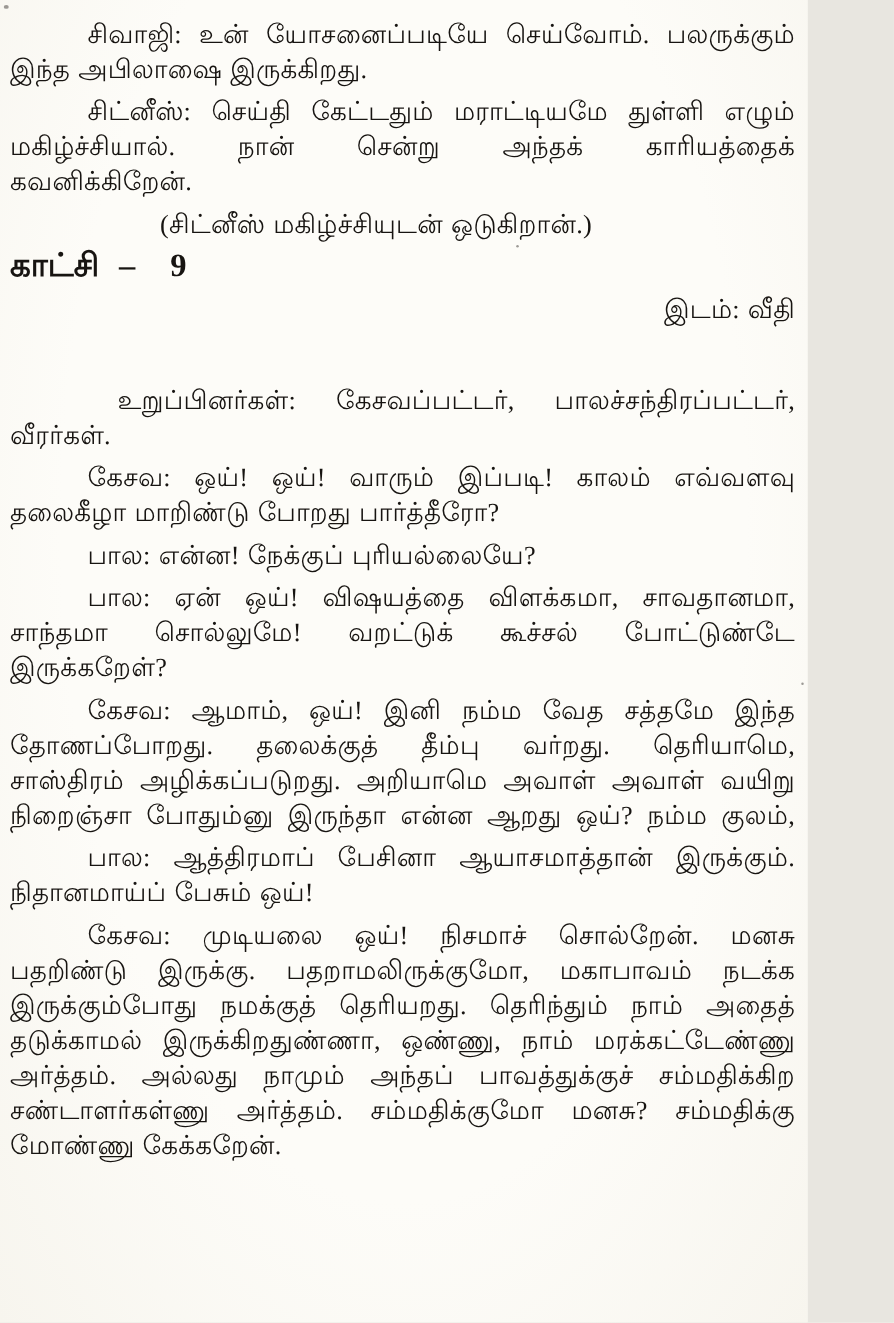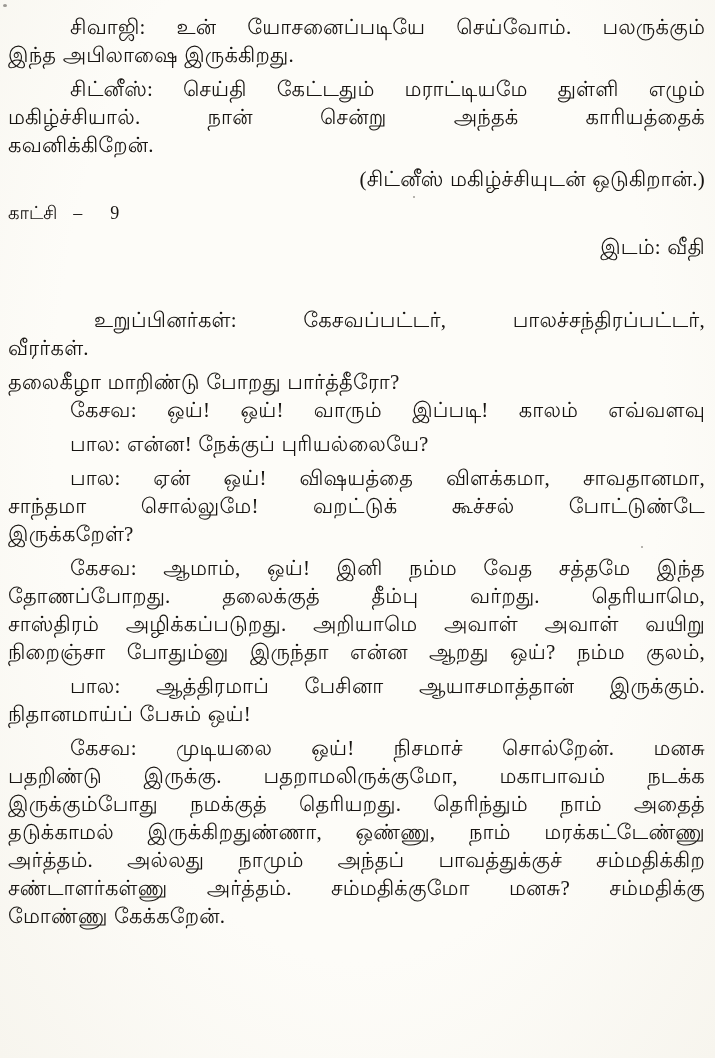--- a/index.html
+++ b/index.html
@@ -3,21 +3,21 @@
 <meta charset="utf-8">
 <style>
   html, body {
     margin: 0;
     padding: 0;
     background: #e8e6e0;
   }
   .page {
     position: relative;
     box-sizing: border-box;
-    width: 715px;
+    width: 646px;
     height: 1058px;
     margin: 0;
     background: #fcfbf6;
     background-image: radial-gradient(ellipse at 50% 40%, #fdfcf8 60%, #f7f5ee 100%);
     color: #171411;
     font-family: "Liberation Serif", "DejaVu Serif", serif;
     padding: 13px 10px 0 8px;
     overflow: hidden;
   }
   .block { margin-top: 6px; }
@@ -27,29 +27,29 @@
     line-height: 28px;
     letter-spacing: 0.2px;
     word-spacing: 1px;
   }
   .line.justify {
     text-align: justify;
     text-align-last: justify;
   }
   .line.indent { padding-left: 62px; }
   .block.members .line.indent { padding-left: 86px; margin-top: 45px; }
-  .block.stage .line { padding-left: 120px; text-align: right; }
+  .block.stage .line { padding-left: 120px; }
   .block.location .line {
     text-align: right;
     text-indent: 44px;
   }
   .block.scene {
-    font-size: 18px;
+    font-size: 26px;
     line-height: 28px;
-    font-weight: normal;
+    font-weight: bold;
   }
   .sc-dash { margin-left: 16px; }
   .sc-num  { margin-left: 28px; }
   
   .speck {
     position: absolute;
     background: rgba(40,36,30,0.45);
     border-radius: 50%;
   }
   .speck.s1 { left: 3px; top: 4px; width: 4px; height: 3px; }
@@ -78,22 +78,22 @@
       </div>
       <div class="block scene"><span class="sc-label">காட்சி</span><span class="sc-dash">–</span><span class="sc-num">9</span></div>
       <div class="block location">
         <div class="line">இடம்: வீதி</div>
       </div>
       <div class="block members">
         <div class="line justify indent">உறுப்பினர்கள்: கேசவப்பட்டர், பாலச்சந்திரப்பட்டர்,</div>
         <div class="line">வீரர்கள்.</div>
       </div>
       <div class="block dialogue">
+        <div class="line justify indent">கேசவ: ஒய்! ஒய்! வாரும் இப்படி! காலம் எவ்வளவு</div>
         <div class="line">தலைகீழா மாறிண்டு போறது பார்த்தீரோ?</div>
-        <div class="line justify indent">கேசவ: ஒய்! ஒய்! வாரும் இப்படி! காலம் எவ்வளவு</div>
       </div>
       <div class="block dialogue">
         <div class="line indent">பால: என்ன! நேக்குப் புரியல்லையே?</div>
       </div>
       <div class="block dialogue">
         <div class="line justify indent">பால: ஏன் ஒய்! விஷயத்தை விளக்கமா, சாவதானமா,</div>
         <div class="line justify">சாந்தமா சொல்லுமே! வறட்டுக் கூச்சல் போட்டுண்டே</div>
         <div class="line">இருக்கறேள்?</div>
       </div>
       <div class="block dialogue">

